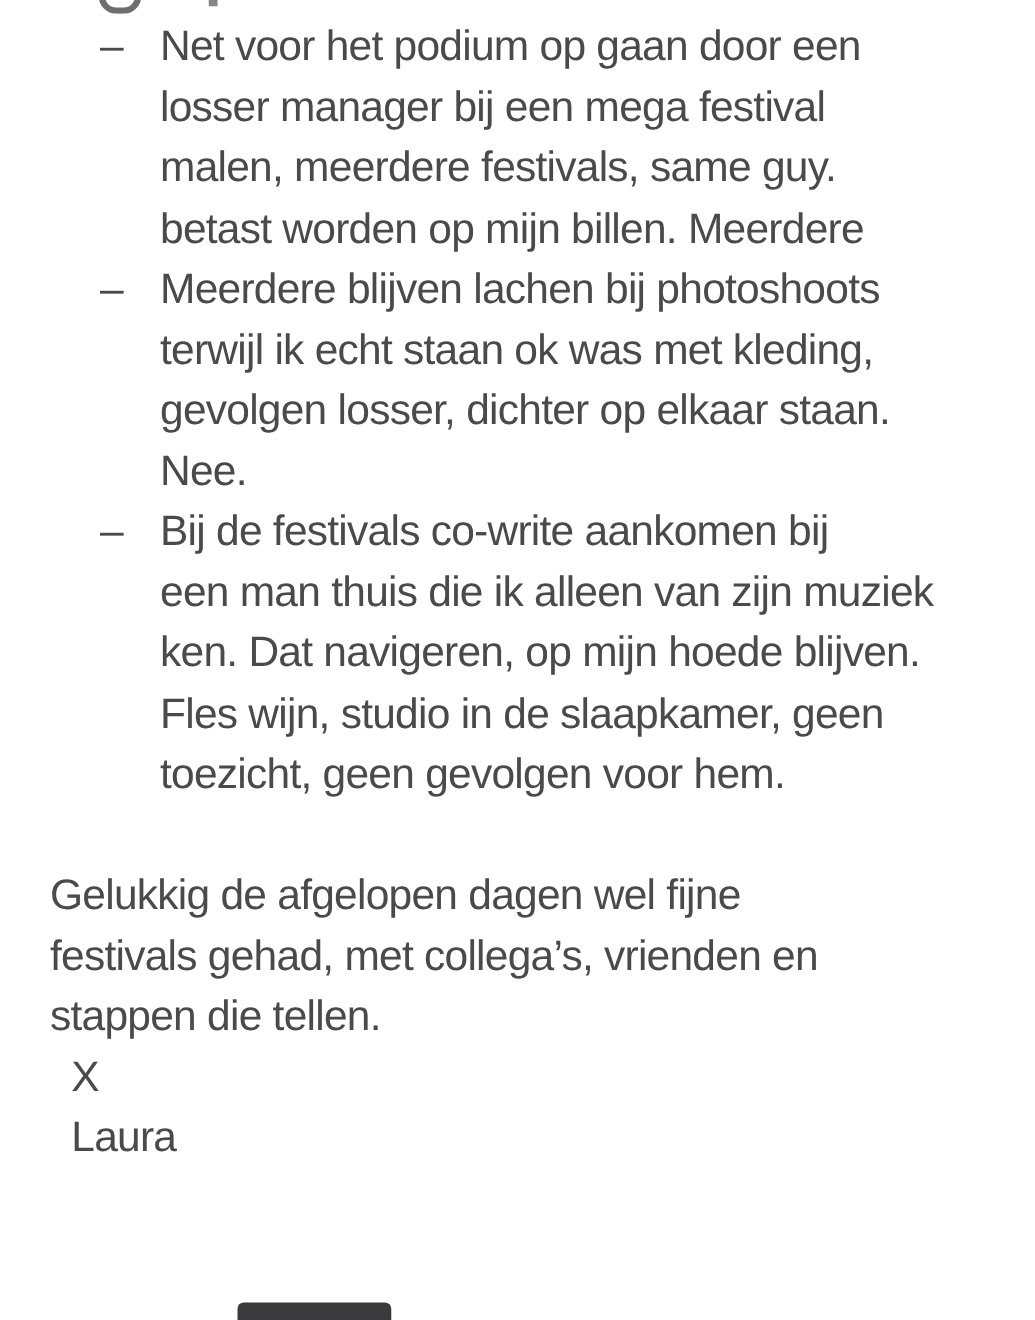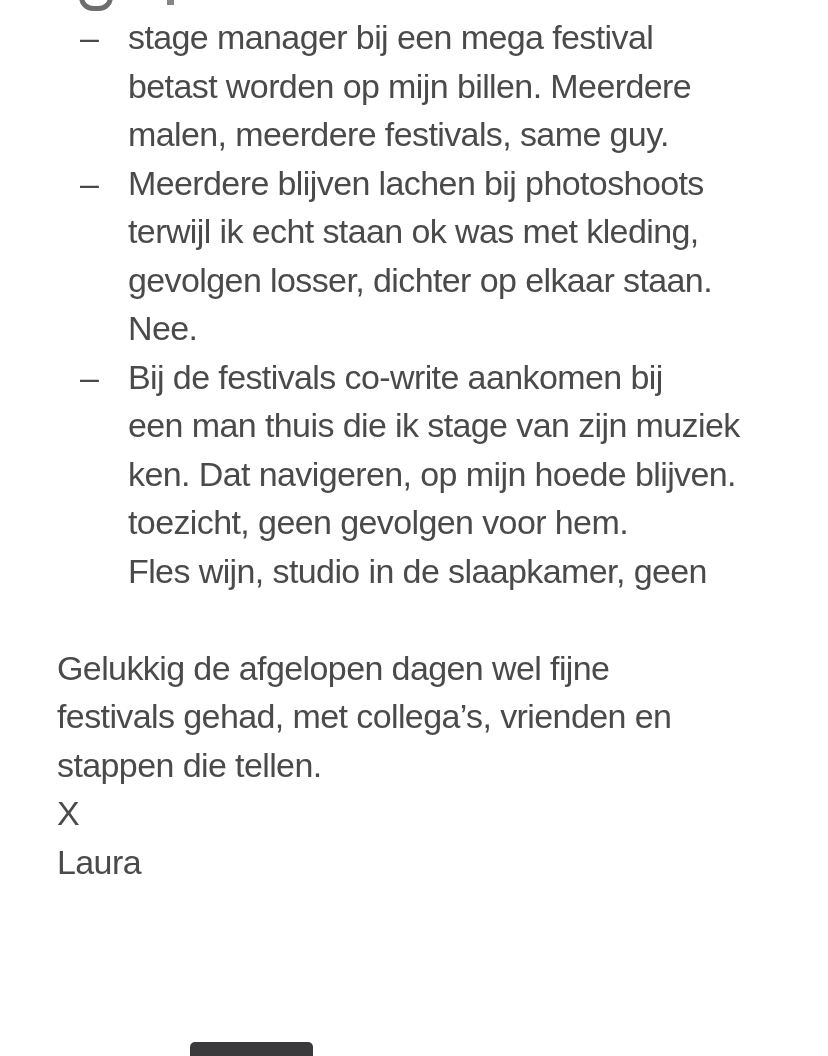--- a/index.html
+++ b/index.html
@@ -34,21 +34,21 @@
     position: absolute;
     left: 80px;
     top: 0;
   }
   .tline {
     white-space: pre;
   }
   
   .paragraph {
     margin-top: 48.5px;
-    padding-left: 57px;
+    padding-left: 40px;
   }
   .signoff {
     padding-left: 57px;
   }
   
   .cut-glyph-u {
     position: absolute;
     top: -9px;
     left: 79px;
     width: 24px;
@@ -81,38 +81,39 @@
 </head>
 <body style="background: rgb(255, 255, 255); color: rgb(74, 74, 74);">
 
 <span class="cut-glyph-u"></span>
 <span class="cut-glyph-dot"></span>
 
 <div class="content">
   <div>
       <div class="list-item">
         <span class="bullet-marker">–</span>
-        <div class="tline">stage manager bij een mega festival</div>
+        <div class="tline">Net voor het podium op gaan door een</div>
+        <div class="tline">losser manager bij een mega festival</div>
+        <div class="tline">malen, meerdere festivals, same guy.</div>
         <div class="tline">betast worden op mijn billen. Meerdere</div>
-        <div class="tline">malen, meerdere festivals, same guy.</div>
       </div>
       <div class="list-item">
         <span class="bullet-marker">–</span>
         <div class="tline">Meerdere blijven lachen bij photoshoots</div>
         <div class="tline">terwijl ik echt staan ok was met kleding,</div>
         <div class="tline">gevolgen losser, dichter op elkaar staan.</div>
         <div class="tline">Nee.</div>
       </div>
       <div class="list-item">
         <span class="bullet-marker">–</span>
         <div class="tline">Bij de festivals co-write aankomen bij</div>
-        <div class="tline">een man thuis die ik stage van zijn muziek</div>
+        <div class="tline">een man thuis die ik alleen van zijn muziek</div>
         <div class="tline">ken. Dat navigeren, op mijn hoede blijven.</div>
+        <div class="tline">Fles wijn, studio in de slaapkamer, geen</div>
         <div class="tline">toezicht, geen gevolgen voor hem.</div>
-        <div class="tline">Fles wijn, studio in de slaapkamer, geen</div>
       </div>
     </div>
   <div class="paragraph">
       <div class="tline">Gelukkig de afgelopen dagen wel fijne</div>
       <div class="tline">festivals gehad, met collega’s, vrienden en</div>
       <div class="tline">stappen die tellen.</div>
     </div>
   <div class="signoff">
       <div class="tline">X</div>
       <div class="tline">Laura</div>

